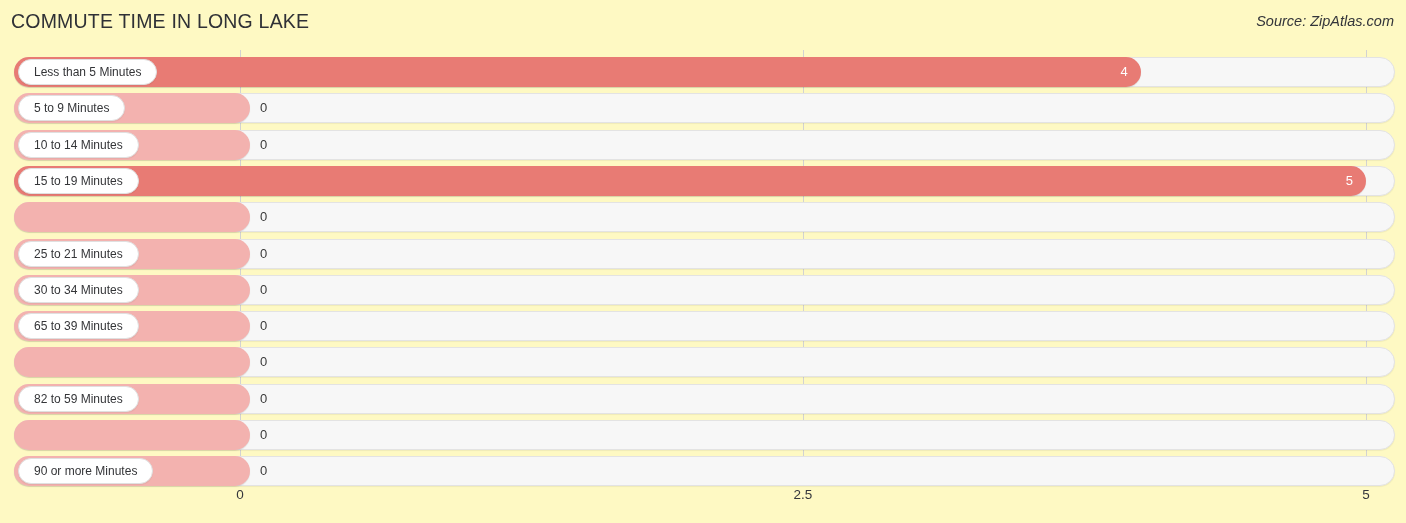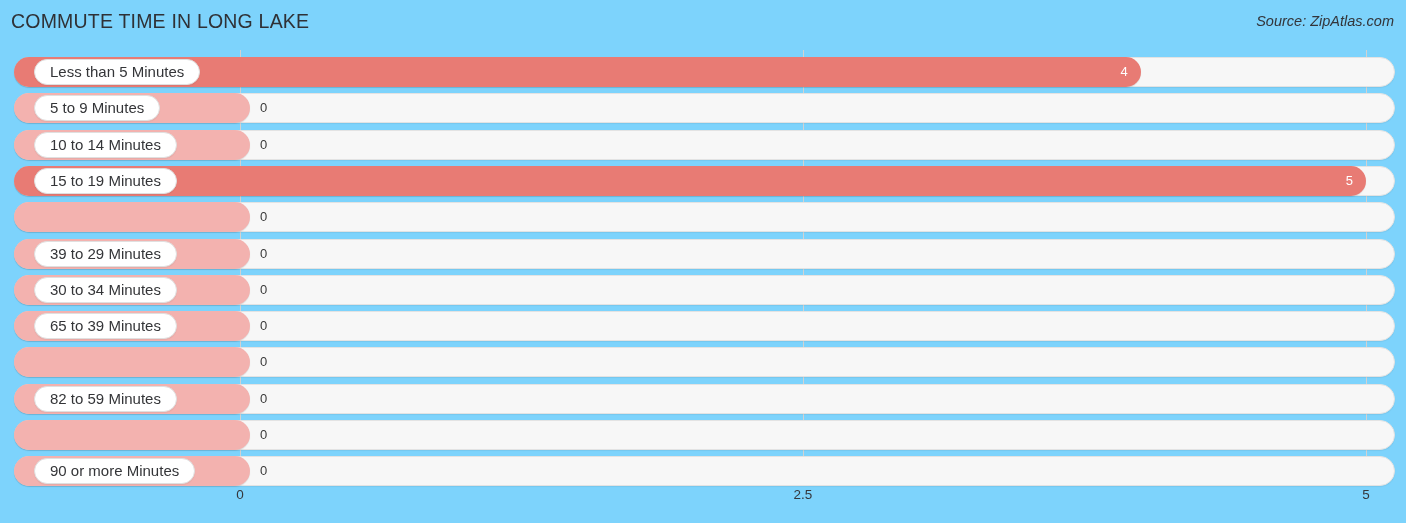--- a/index.html
+++ b/index.html
@@ -7,21 +7,21 @@
     margin: 0; padding: 0;
     width: 1406px; height: 523px;
     background: #ffffff;
     font-family: "Liberation Sans", sans-serif;
     overflow: hidden;
   }
   #chart-root {
     position: relative;
     width: 1406px;
     height: 523px;
-    background: #7dd3fc;
+    background: #fef9c3;
     text-decoration: underline;
   }
 
   
   #chart-title {
     position: absolute;
     left: 11px; top: 10px;
     font-size: 19.5px;
     letter-spacing: 0.2px;
     color: #2f3136;
@@ -93,29 +93,29 @@
     top: 0;
     height: 30px;
     line-height: 30px;
     font-size: 13px;
     color: #3a3a3a;
   }
 
   
   .cat-pill {
     position: absolute;
-    left: 20px;
+    left: 4px;
     top: 2px;
     height: 26px;
     line-height: 24px;
     padding: 0 15px;
     background: #ffffff;
     border: 1px solid #e0e0e0;
     border-radius: 13px;
-    font-size: 15px;
+    font-size: 12px;
     color: #343538;
     white-space: nowrap;
     box-shadow: 0 1px 1px rgba(0,0,0,0.05);
   }
 
   
   #axis {
     position: absolute;
     left: 0; top: 487px;
     width: 1406px;
@@ -170,21 +170,21 @@
       </div>
       <div class="row" style="top: 152.2px;">
         <div class="track"></div>
         <div class="bar zero" style="width: 236px;"></div>
         <div class="bar-value-out" style="left: 246px;">0</div>
       </div>
       <div class="row" style="top: 188.5px;">
         <div class="track"></div>
         <div class="bar zero" style="width: 236px;"></div>
         <div class="bar-value-out" style="left: 246px;">0</div>
-        <div class="cat-pill">39 to 29 Minutes</div>
+        <div class="cat-pill">25 to 21 Minutes</div>
       </div>
       <div class="row" style="top: 224.8px;">
         <div class="track"></div>
         <div class="bar zero" style="width: 236px;"></div>
         <div class="bar-value-out" style="left: 246px;">0</div>
         <div class="cat-pill">30 to 34 Minutes</div>
       </div>
       <div class="row" style="top: 261.1px;">
         <div class="track"></div>
         <div class="bar zero" style="width: 236px;"></div>

